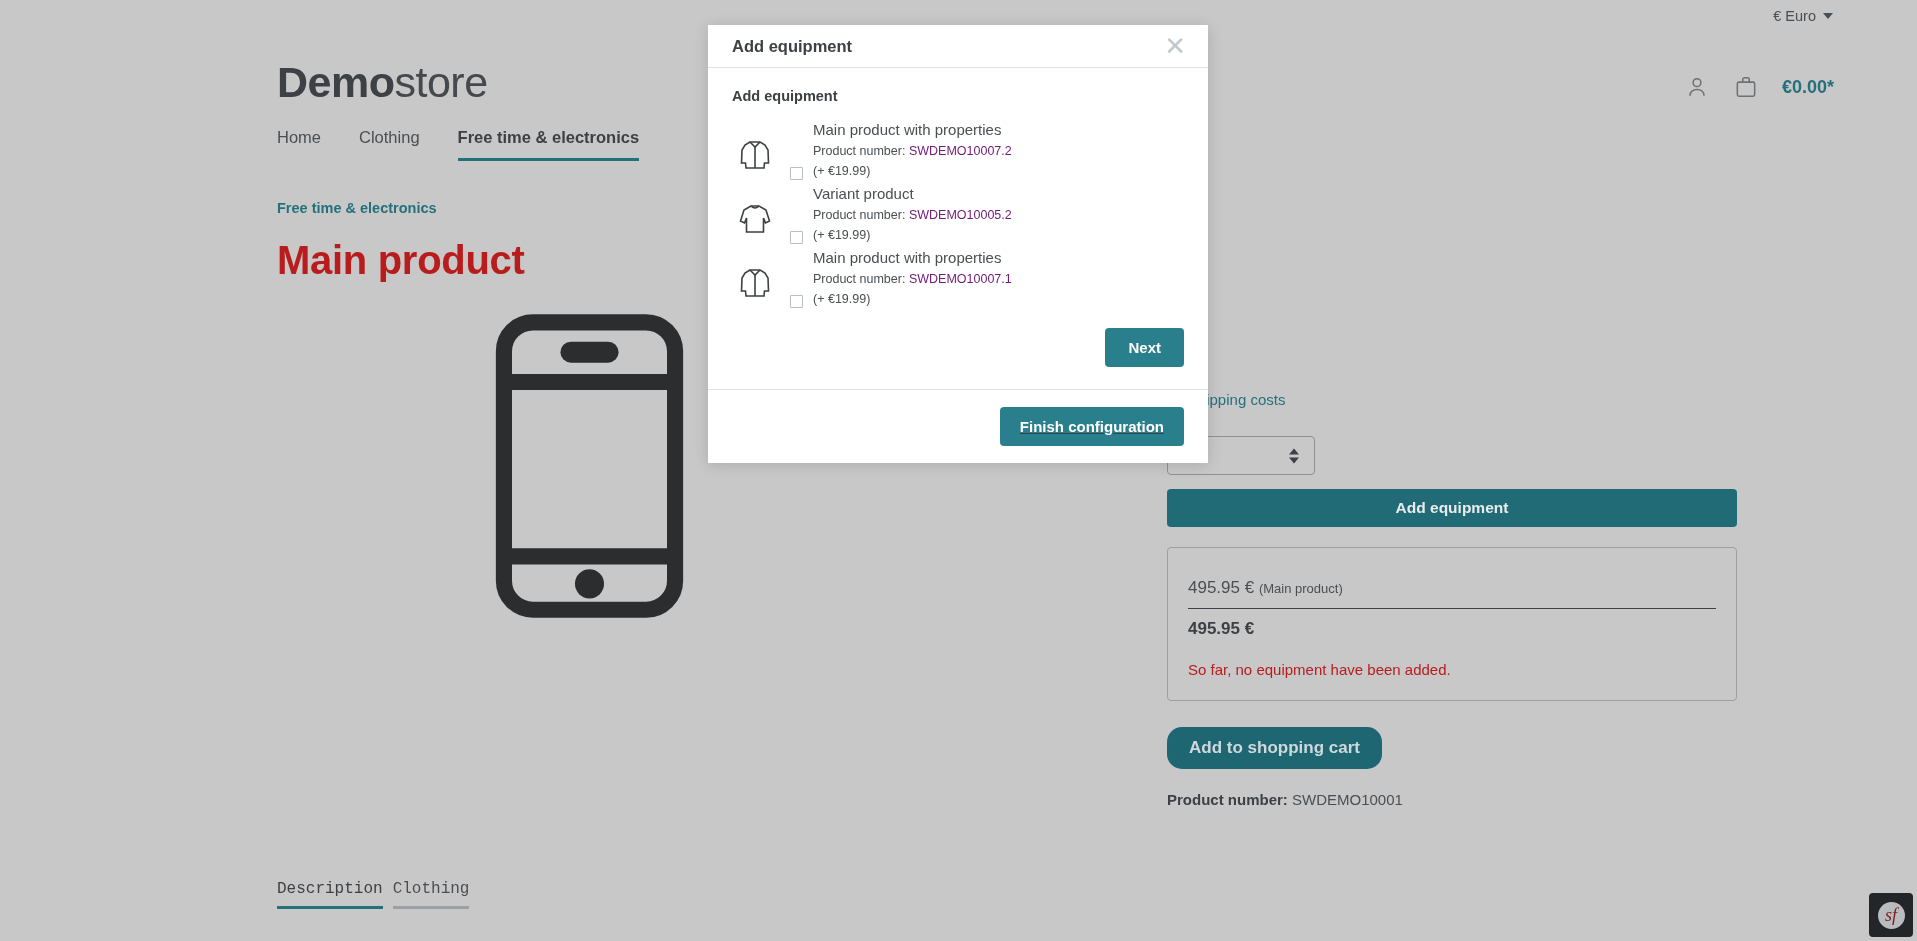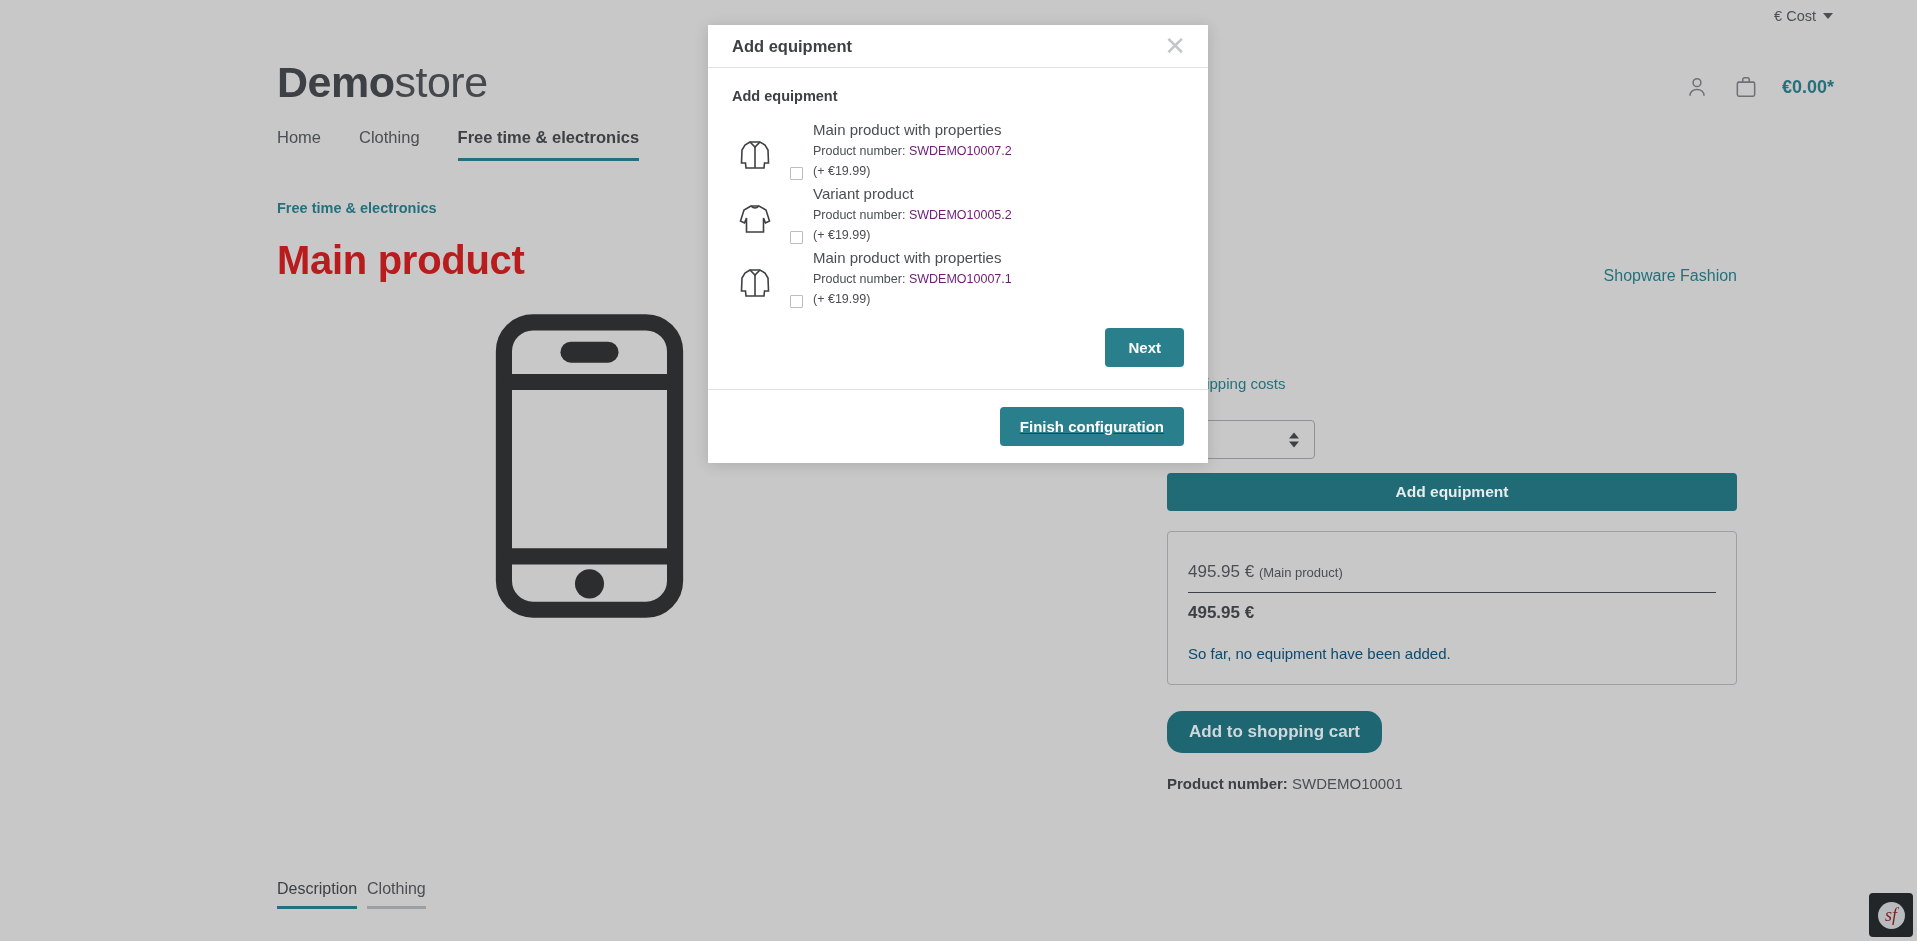--- a/index.html
+++ b/index.html
@@ -56,29 +56,29 @@
 
   .btn { border:none; border-radius:4px; cursor:pointer; font-family:inherit; }
   .btn-add-equipment { margin-top:14px; width:100%; height:38px; background:#206b76; color:#e8eced;
                        font-size:15.5px; font-weight:bold; }
   .cost-box { margin-top:20px; border:1px solid #9aa0a4; border-radius:4px; padding:18px 20px 22px 20px; }
   .cost-title { font-size:21px; font-weight:bold; color:#3d4044; }
   .cost-row { margin-top:12px; font-size:17px; color:#4a4f54; }
   .cost-row small { font-size:13px; color:#4a4f54; }
   .cost-divider { border-top:1px solid #3d4044; margin-top:10px; }
   .cost-total { margin-top:10px; font-size:17px; font-weight:bold; color:#3d4044; }
-  .cost-note { margin-top:22px; font-size:15px; color:#0c4a6e; }
+  .cost-note { margin-top:22px; font-size:15px; color:#b91c1c; }
   .btn-cart { margin-top:26px; height:42px; padding:0 22px; background:#1d6672; color:#cfd9db;
               font-size:17px; font-weight:bold;border-radius:15px; }
   .prod-num { margin-top:22px; font-size:15px; color:#4a4f54; }
   .prod-num b { color:#3d4044; }
 
   
   .tabs { position:absolute; left:277px; top:880px; display:flex; gap:10px; font-size:16px; }
-  .tab { padding-bottom:8px; cursor:pointer; color:#4a4f54; }
+  .tab { padding-bottom:8px; cursor:pointer; color:#4a4f54;font-family:Liberation Mono, monospace; }
   .tab.active { border-bottom:3px solid #24707c; color:#3d4044; }
   .tab.inactive { border-bottom:3px solid #9aa0a4; }
 
   
   .sf-badge { position:absolute; right:4px; bottom:4px; width:44px; height:44px; background:#232629;
               border-radius:4px; display:flex; align-items:center; justify-content:center; cursor:pointer; }
   .sf-circle { width:27px;height:27px;border-radius:50%;background:#b9bcbe; display:flex;align-items:center;
                justify-content:center; font-family:"Liberation Serif", serif; font-style:italic;
                font-size:18px; color:#7f1d1d; }
 
@@ -105,21 +105,21 @@
   .modal-next-wrap { display:flex; justify-content:flex-end; padding:10px 24px 22px 24px; }
   .btn-next { background:#2a7f8c; color:#fff; font-size:15px; font-weight:bold; padding:11px 23px; }
   .modal-footer { border-top:1px solid #dfe3e6; padding:17px 24px; display:flex; justify-content:flex-end;text-decoration:underline; }
   .btn-finish { background:#2a7f8c; color:#fff; font-size:15px; font-weight:bold; padding:11px 20px; }
 </style>
 </head>
 <body>
 
 <div class="topbar">
   <div class="currency">
-    <span>€ Cost</span>
+    <span>€ Euro</span>
     <span class="caret"></span>
   </div>
 </div>
 
 <div class="header">
   <div class="logo">
     <b>Demo</b><span class="thin">store</span>
   </div>
   <div class="header-actions">
     <span class="icon-btn">
@@ -155,21 +155,20 @@
           <rect x="3.5" y="3.5" width="53" height="89" rx="9"></rect>
           <line x1="3.5" y1="22" x2="56.5" y2="22"></line>
           <line x1="3.5" y1="76" x2="56.5" y2="76"></line>
           <rect x="21" y="9.5" width="18" height="6.5" rx="3.25" fill="#2b2d2f" stroke="none"></rect>
           <circle cx="30" cy="84.5" r="4.5" fill="#2b2d2f" stroke="none"></circle>
         </svg>
       </div>
     </div>
 
     <div class="col-right">
-      <div class="brand-link">Shopware Fashion</div>
       <div class="price-line">*</div>
       <div class="shipping-note">lus shipping costs</div>
 
       <div class="qty-select">
         <span>1</span>
         <span class="stepper">
           <i class="up"></i>
             <i class="dn"></i>
         </span>
       </div>

